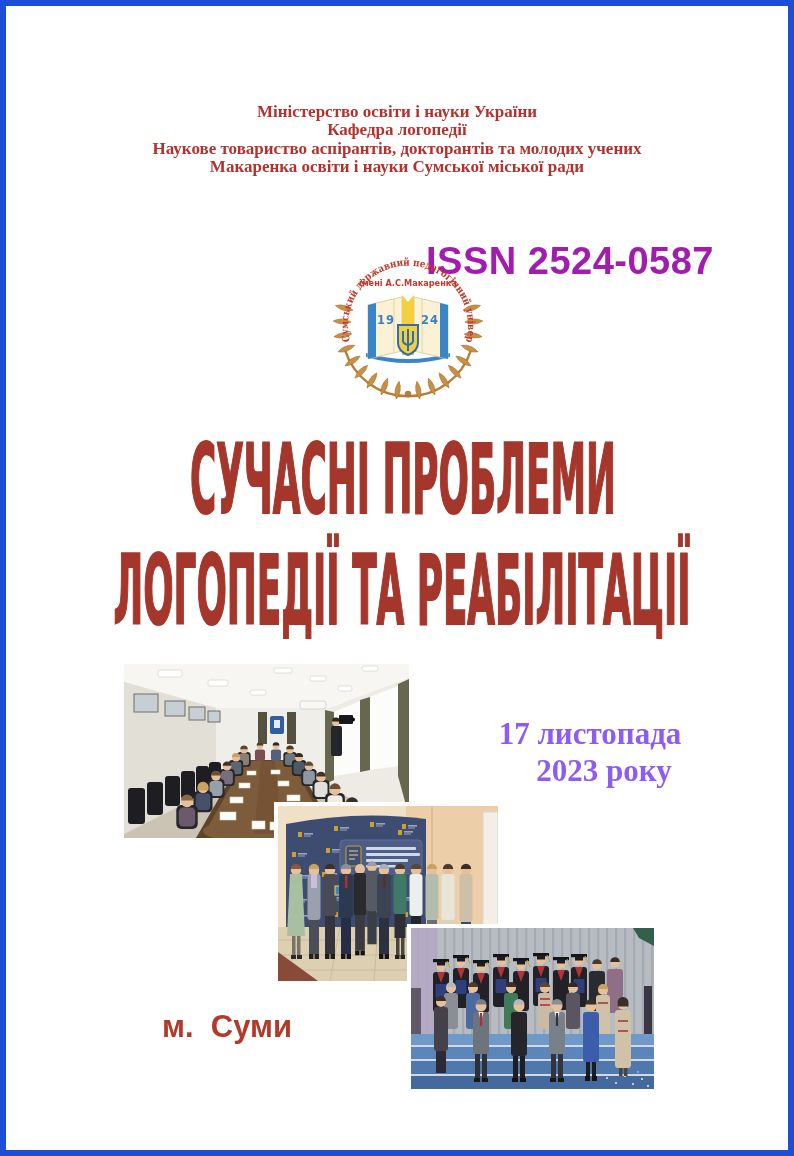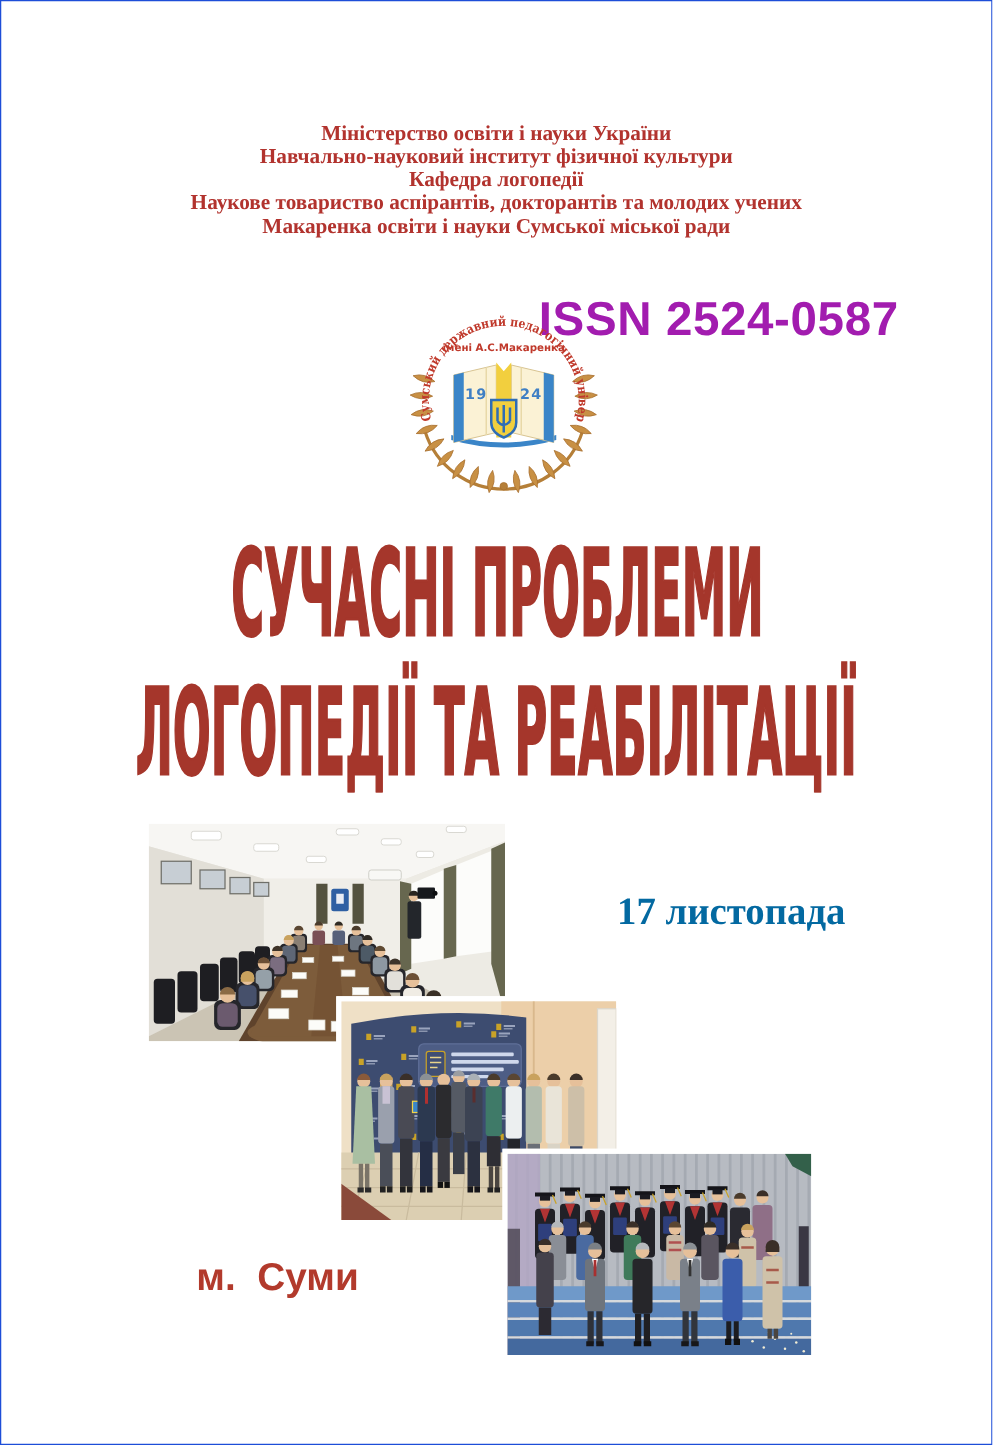--- a/index.html
+++ b/index.html
@@ -1,20 +1,20 @@
 <!DOCTYPE html>
 <html lang="uk"><head>
 <meta charset="utf-8">
 <style>
   html,body{margin:0;padding:0;background:#ffffff;}
   .page{
     position:relative;
     width:794px;height:1156px;
     background:#ffffff;
-    border:1px solid #1d4ed8;
+    border:6px solid #1d4ed8;
     box-sizing:border-box;
     overflow:hidden;
     font-family:"Liberation Serif", serif;
   }
   .header{
     position:absolute;left:0;top:97px;width:100%;
     text-align:center;
     color:#b2332e;
     font-family:"Liberation Serif", serif;
     font-weight:bold;
@@ -39,41 +39,40 @@
     font-size:96px;
   }
   .photo{position:absolute;border:4px solid #ffffff;background:#ffffff;}
   .photo svg{display:block;}
   .photo1{left:114px;top:654px;z-index:1;}
   .photo2{left:268px;top:796px;z-index:2;}
   .photo3{left:401px;top:918px;z-index:3;}
   .event-date{
     position:absolute;left:478px;top:709px;width:212px;
     text-align:center;
-    color:#0369a1;
+    color:#8b5cf6;
     font-family:"Liberation Serif", serif;
     font-weight:bold;font-size:31px;line-height:37px;
   }
   .event-date .d2{position:relative;left:14px;}
   .city{
     position:absolute;left:156px;top:1003px;
     color:#b23a2c;
     font-family:"Liberation Sans", sans-serif;
     font-weight:bold;font-size:31px;
     white-space:pre;
   }
 </style>
 </head>
 <body>
 
 <div class="page">
 
   <header class="header">
     <div>Міністерство освіти і науки України</div>
-    <div>Навчально-науковий інститут фізичної культури</div>
     <div>Кафедра логопедії</div>
     <div>Наукове товариство аспірантів, докторантів та молодих учених</div>
     <div>Макаренка освіти і науки Сумської міської ради</div>
   </header>
 
   <div class="issn">ISSN 2524-0587</div>
 
   <div class="logo">
     <svg viewBox="0 0 160 148">
       <defs>
@@ -717,17 +716,18 @@
             <rect x="-5" y="24" width="10" height="2" fill="#a85a4a"></rect>
             <rect x="-4" y="62" width="3.5" height="8" fill="#4a4540"></rect>
             <rect x="1" y="62" width="3.5" height="8" fill="#4a4540"></rect>
           </g>
       </g>
     </svg>
   </div>
 
   <div class="event-date">
     <div class="d1">17 листопада</div>
+    <div class="d2">2023 року</div>
   </div>
 
   <div class="city">м.  Суми</div>
 
 </div>
 
 </body></html>

